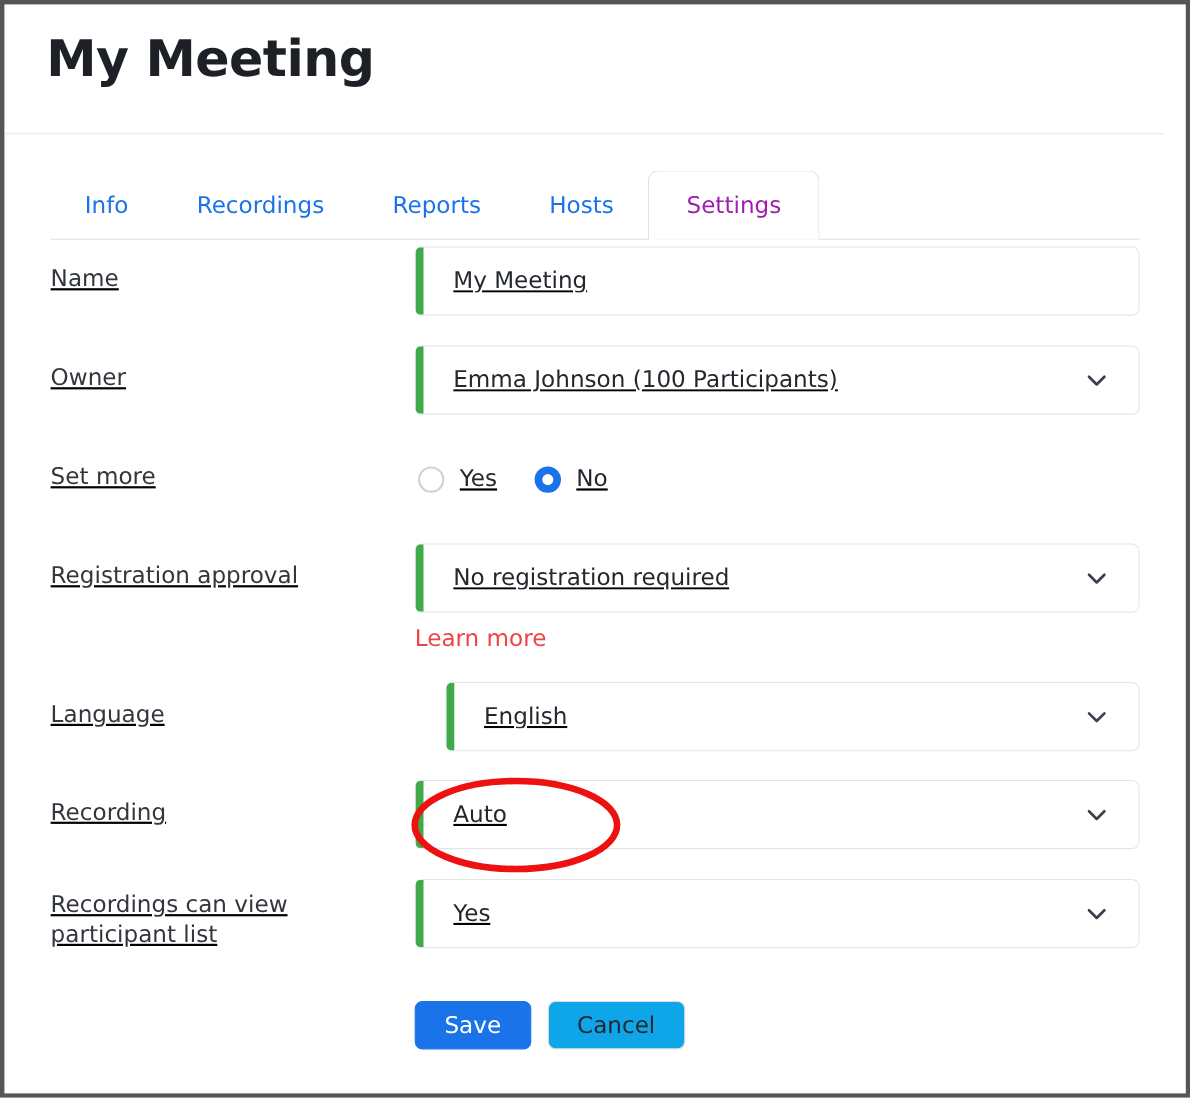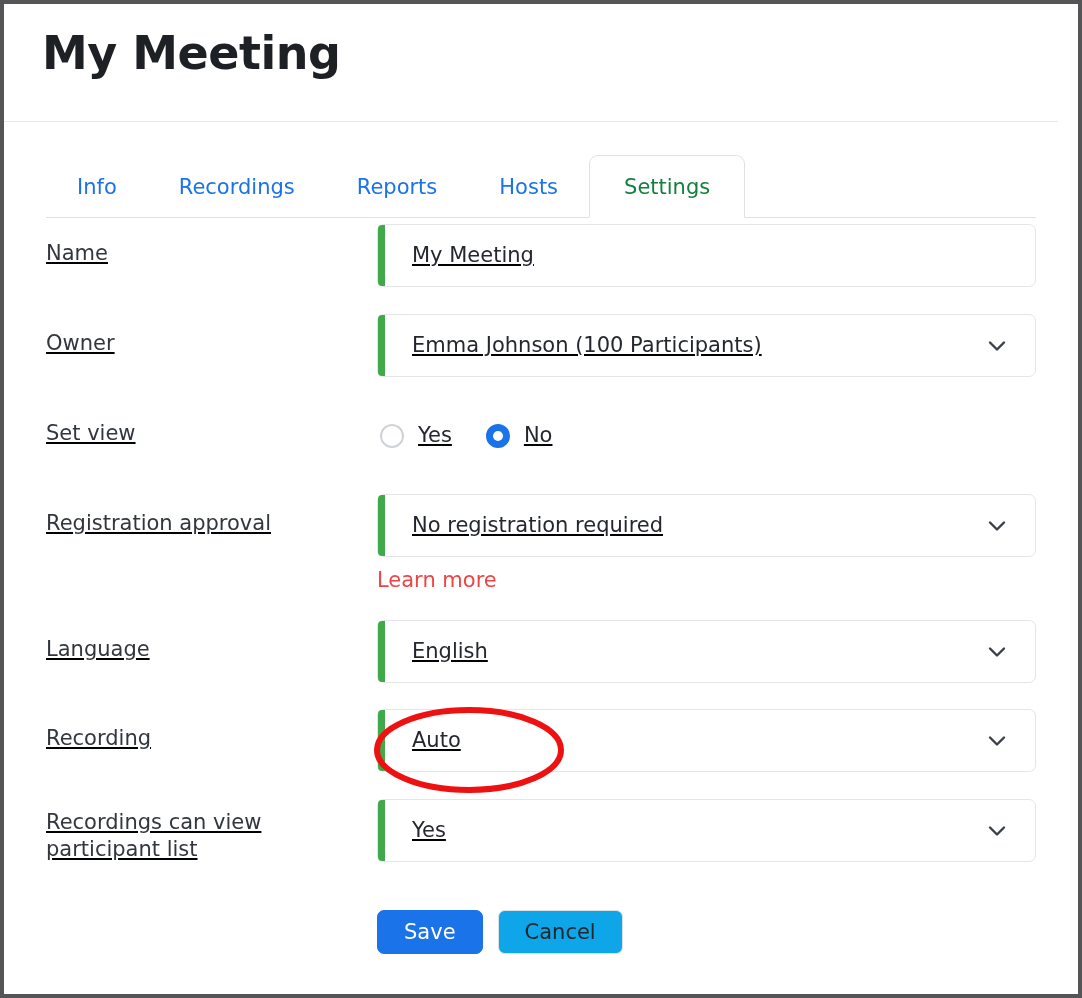--- a/index.html
+++ b/index.html
@@ -67,21 +67,21 @@
     padding: 0 30px;
     font-size: 21px;
     color: #1a73e8;
     cursor: pointer;
     box-sizing: border-box;
     border: 1px solid transparent;
     background: transparent;
     white-space: nowrap;
   }
   .tab.tab-active {
-    color: #15803d;
+    color: #a21caf;
     background: #ffffff;
     border: 1px solid #dfe2e5;
     border-bottom-color: #ffffff;
     border-radius: 9px 9px 0 0;
     padding: 0 34px;
     text-align: center;
   }
 
   
   .form {
@@ -106,21 +106,21 @@
   }
   .row-control {
     flex: 1 1 auto;
     position: relative;
   }
 
   .row-name    { height: 90px; }
   .row-owner   { height: 90px; }
   .row-setdate { height: 90px; }
   .row-reg     { height: 126px; }
-  .row-lang    { height: 89px; }
+  .row-lang    { height: 89px; gap: 28px; }
   .row-rec     { height: 90px; }
   .row-attend  { height: 95px; }
 
   .row-name .row-label    { padding-top: 16px; }
   .row-owner .row-label   { padding-top: 16px; }
   .row-setdate .row-label { padding-top: 16px; }
   .row-reg .row-label     { padding-top: 16px; }
   .row-lang .row-label    { padding-top: 16px; }
   .row-rec .row-label     { padding-top: 16px; }
   .row-attend .row-label  { padding-top: 10px; }
@@ -301,21 +301,21 @@
           <span class="chevron">
             <svg width="20" height="20" viewBox="0 0 20 20" fill="none">
               <path d="M3 6.5 L10 13.5 L17 6.5" stroke="#3a4049" stroke-width="2.4" stroke-linecap="round" stroke-linejoin="round"></path>
             </svg>
           </span>
         </div>
       </div>
     </div>
 
     <div class="row row-setdate">
-      <div class="row-label">Set view</div>
+      <div class="row-label">Set more</div>
       <div class="row-control">
         <div class="radio-group">
           <div class="radio-opt">
             <span class="radio-dot"></span>
             <span class="radio-label">Yes</span>
           </div>
           <div class="radio-opt checked">
             <span class="radio-dot"></span>
             <span class="radio-label">No</span>
           </div>

